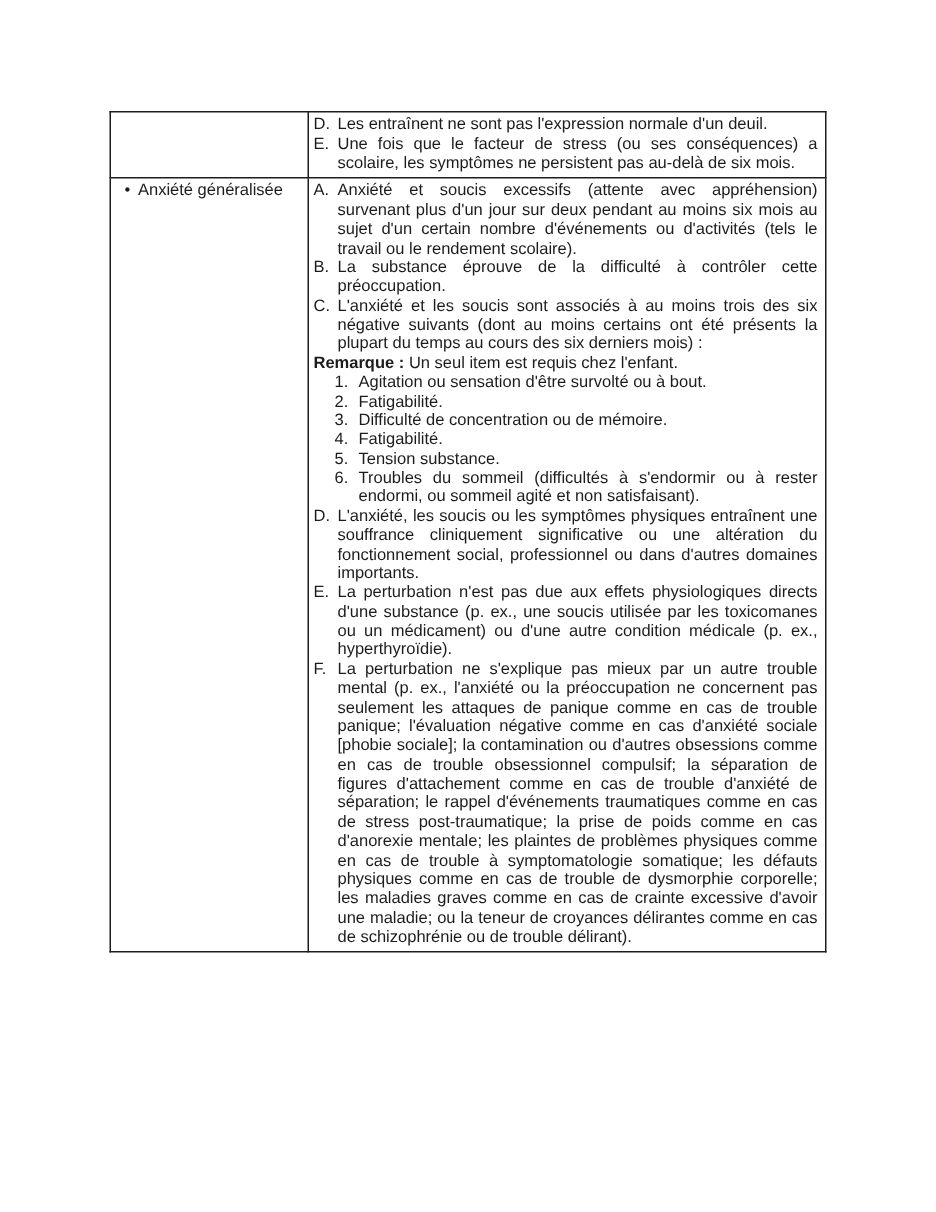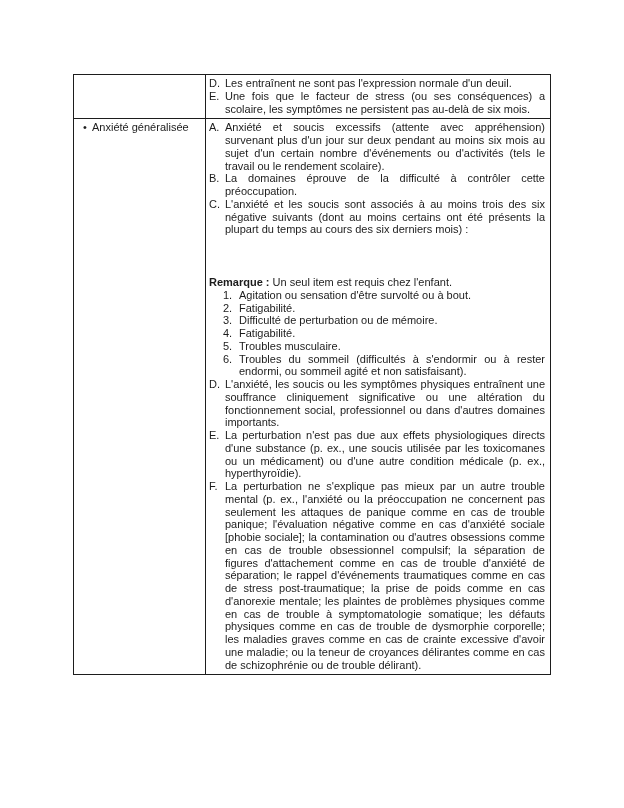--- a/index.html
+++ b/index.html
@@ -38,21 +38,21 @@
     padding-left: 16px;
     text-align: justify;
   }
   .crit-item .marker {
     position: absolute;
     left: 0; top: 0;
   }
   .crit-item.numbered {
     margin-left: 14px;
   }
-  .remark { text-align: justify; margin-top: 40px; }
+  .remark { text-align: justify; }
   .remark b { font-weight: bold; }
 </style>
 </head>
 <body>
 
 <div class="page">
   <table class="criteria-table">
     <colgroup>
       <col style="width:132px">
       <col style="width:345px">
@@ -64,28 +64,28 @@
             <div class="crit-item"><span class="marker">D.</span><span>Les entraînent ne sont pas l'expression normale d'un deuil.</span></div>
             <div class="crit-item"><span class="marker">E.</span><span>Une fois que le facteur de stress (ou ses conséquences) a scolaire, les symptômes ne persistent pas au-delà de six mois.</span></div>
           </td>
         </tr>
         <tr>
           <td class="label-cell">
             <div class="label-wrap"><span class="bullet">•</span><span>Anxiété généralisée</span></div>
           </td>
           <td class="items-cell">
             <div class="crit-item"><span class="marker">A.</span><span>Anxiété et soucis excessifs (attente avec appréhension) survenant plus d'un jour sur deux pendant au moins six mois au sujet d'un certain nombre d'événements ou d'activités (tels le travail ou le rendement scolaire).</span></div>
-            <div class="crit-item"><span class="marker">B.</span><span>La domaines éprouve de la difficulté à contrôler cette préoccupation.</span></div>
+            <div class="crit-item"><span class="marker">B.</span><span>La substance éprouve de la difficulté à contrôler cette préoccupation.</span></div>
             <div class="crit-item"><span class="marker">C.</span><span>L'anxiété et les soucis sont associés à au moins trois des six négative suivants (dont au moins certains ont été présents la plupart du temps au cours des six derniers mois) :</span></div>
             <div class="remark"><b>Remarque :</b> <span>Un seul item est requis chez l'enfant.</span></div>
             <div class="crit-item numbered"><span class="marker">1.</span><span>Agitation ou sensation d'être survolté ou à bout.</span></div>
             <div class="crit-item numbered"><span class="marker">2.</span><span>Fatigabilité.</span></div>
-            <div class="crit-item numbered"><span class="marker">3.</span><span>Difficulté de perturbation ou de mémoire.</span></div>
+            <div class="crit-item numbered"><span class="marker">3.</span><span>Difficulté de concentration ou de mémoire.</span></div>
             <div class="crit-item numbered"><span class="marker">4.</span><span>Fatigabilité.</span></div>
-            <div class="crit-item numbered"><span class="marker">5.</span><span>Troubles musculaire.</span></div>
+            <div class="crit-item numbered"><span class="marker">5.</span><span>Tension substance.</span></div>
             <div class="crit-item numbered"><span class="marker">6.</span><span>Troubles du sommeil (difficultés à s'endormir ou à rester endormi, ou sommeil agité et non satisfaisant).</span></div>
             <div class="crit-item"><span class="marker">D.</span><span>L'anxiété, les soucis ou les symptômes physiques entraînent une souffrance cliniquement significative ou une altération du fonctionnement social, professionnel ou dans d'autres domaines importants.</span></div>
             <div class="crit-item"><span class="marker">E.</span><span>La perturbation n'est pas due aux effets physiologiques directs d'une substance (p. ex., une soucis utilisée par les toxicomanes ou un médicament) ou d'une autre condition médicale (p. ex., hyperthyroïdie).</span></div>
             <div class="crit-item"><span class="marker">F.</span><span>La perturbation ne s'explique pas mieux par un autre trouble mental (p. ex., l'anxiété ou la préoccupation ne concernent pas seulement les attaques de panique comme en cas de trouble panique; l'évaluation négative comme en cas d'anxiété sociale [phobie sociale]; la contamination ou d'autres obsessions comme en cas de trouble obsessionnel compulsif; la séparation de figures d'attachement comme en cas de trouble d'anxiété de séparation; le rappel d'événements traumatiques comme en cas de stress post-traumatique; la prise de poids comme en cas d'anorexie mentale; les plaintes de problèmes physiques comme en cas de trouble à symptomatologie somatique; les défauts physiques comme en cas de trouble de dysmorphie corporelle; les maladies graves comme en cas de crainte excessive d'avoir une maladie; ou la teneur de croyances délirantes comme en cas de schizophrénie ou de trouble délirant).</span></div>
           </td>
         </tr>
       </tbody>
   </table>
 </div>
 

